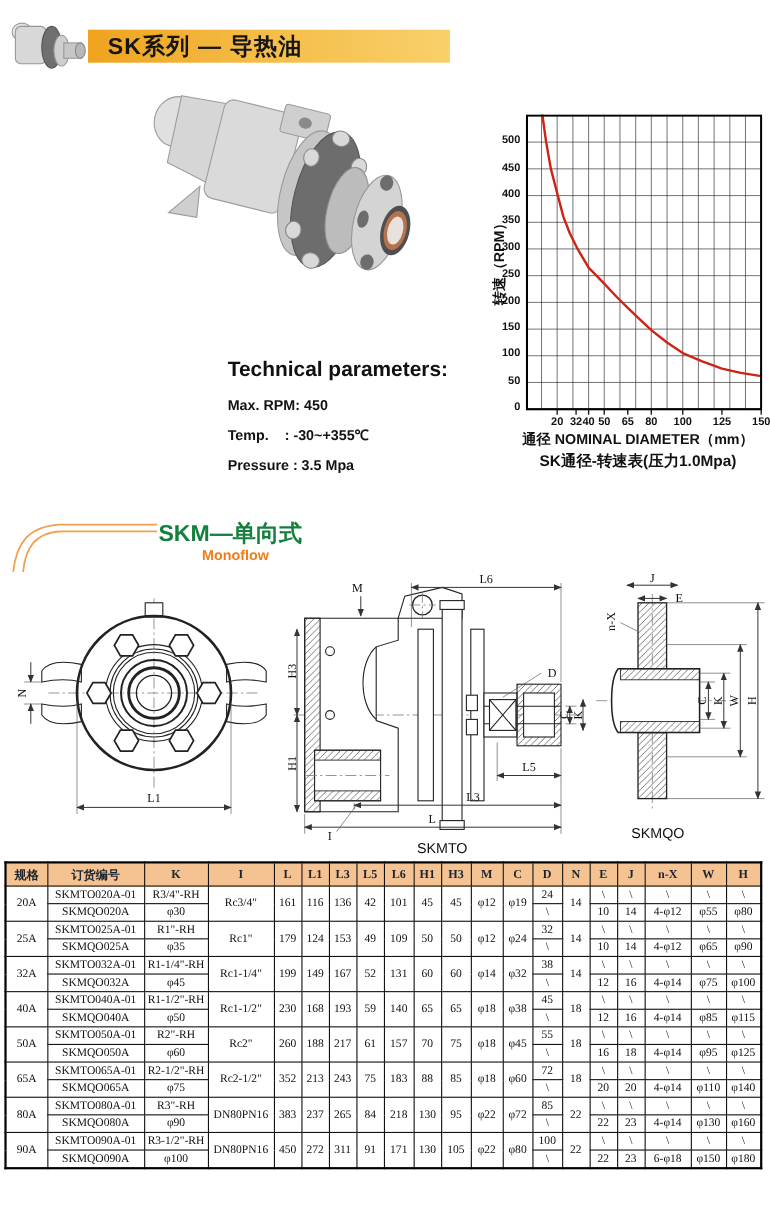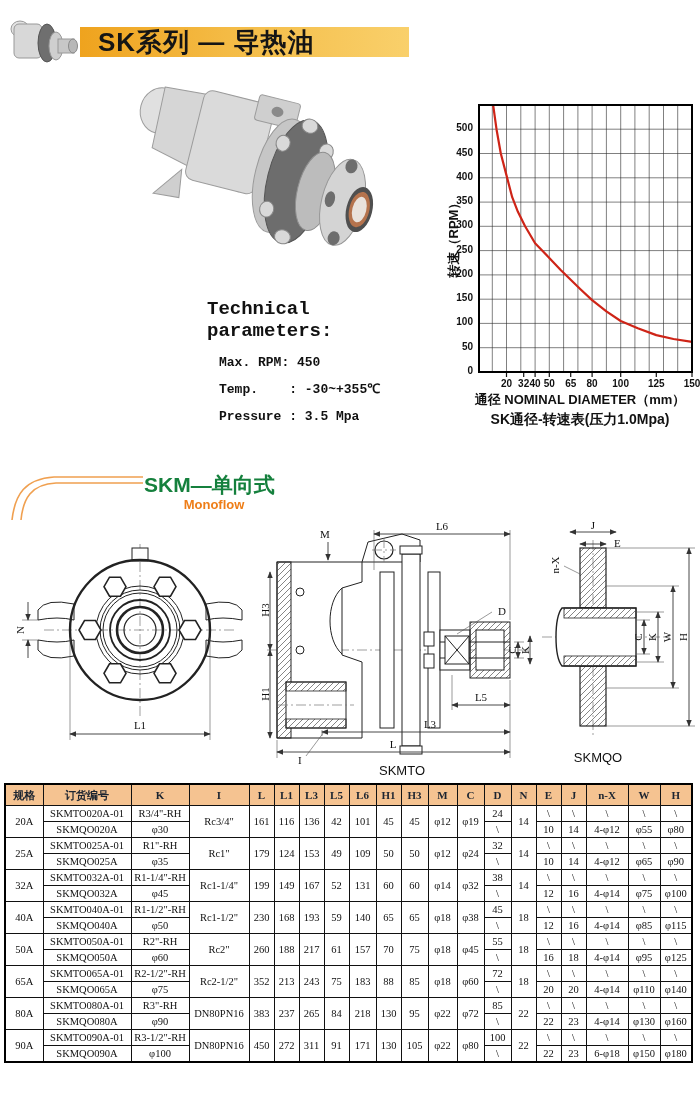--- a/index.html
+++ b/index.html
@@ -4,28 +4,28 @@
 <style>
   html,body{margin:0;padding:0;background:#fff;}
   .page{position:relative;width:700px;height:1119px;background:#fff;overflow:hidden;
         font-family:"Liberation Sans",sans-serif;color:#111;}
   .abs{position:absolute;}
 
   
   .banner{left:80px;top:27px;width:329px;height:30px;
           background:linear-gradient(to right,#efa31e,#f4bb45 45%,#f9d06b);
           display:flex;align-items:center;}
-  .banner-title{font-size:26px;font-weight:bold;color:#151515;padding-left:18px;letter-spacing:1px;white-space:nowrap;}
+  .banner-title{font-size:21px;font-weight:bold;color:#151515;padding-left:18px;letter-spacing:1px;white-space:nowrap;}
 
   
   .params-cn{left:10px;top:318px;width:200px;}
-  .params-en{left:207px;top:298px;width:235px;font-family:Liberation Mono, monospace;}
+  .params-en{left:207px;top:326px;width:235px;}
   .params-title{font-size:19px;font-weight:bold;margin:0 0 7px 0;}
   .params-cn .p-item{font-size:14.5px;font-weight:bold;line-height:27px;margin-left:26px;white-space:pre;}
-  .params-en .p-item{font-size:13px;font-weight:600;line-height:27px;margin-left:12px;white-space:pre;}
+  .params-en .p-item{font-size:13px;font-weight:600;line-height:27px;margin-left:0;white-space:pre;}
 
   
   .ctick{position:absolute;font-size:10px;font-weight:bold;color:#111;}
   .ylab{width:36px;text-align:right;}
   .xlab{width:34px;text-align:center;}
   .chart-ylabel{left:399px;top:228px;width:110px;text-align:center;font-size:13px;font-weight:bold;
                 transform:rotate(-90deg);transform-origin:center;}
   .chart-xlabel{left:455px;top:391px;width:250px;text-align:center;font-size:13px;font-weight:bold;}
   .chart-title{left:455px;top:411px;width:250px;text-align:center;font-size:14px;font-weight:600;}
   .grid{stroke:#2a2a2a;stroke-width:0.6;}

